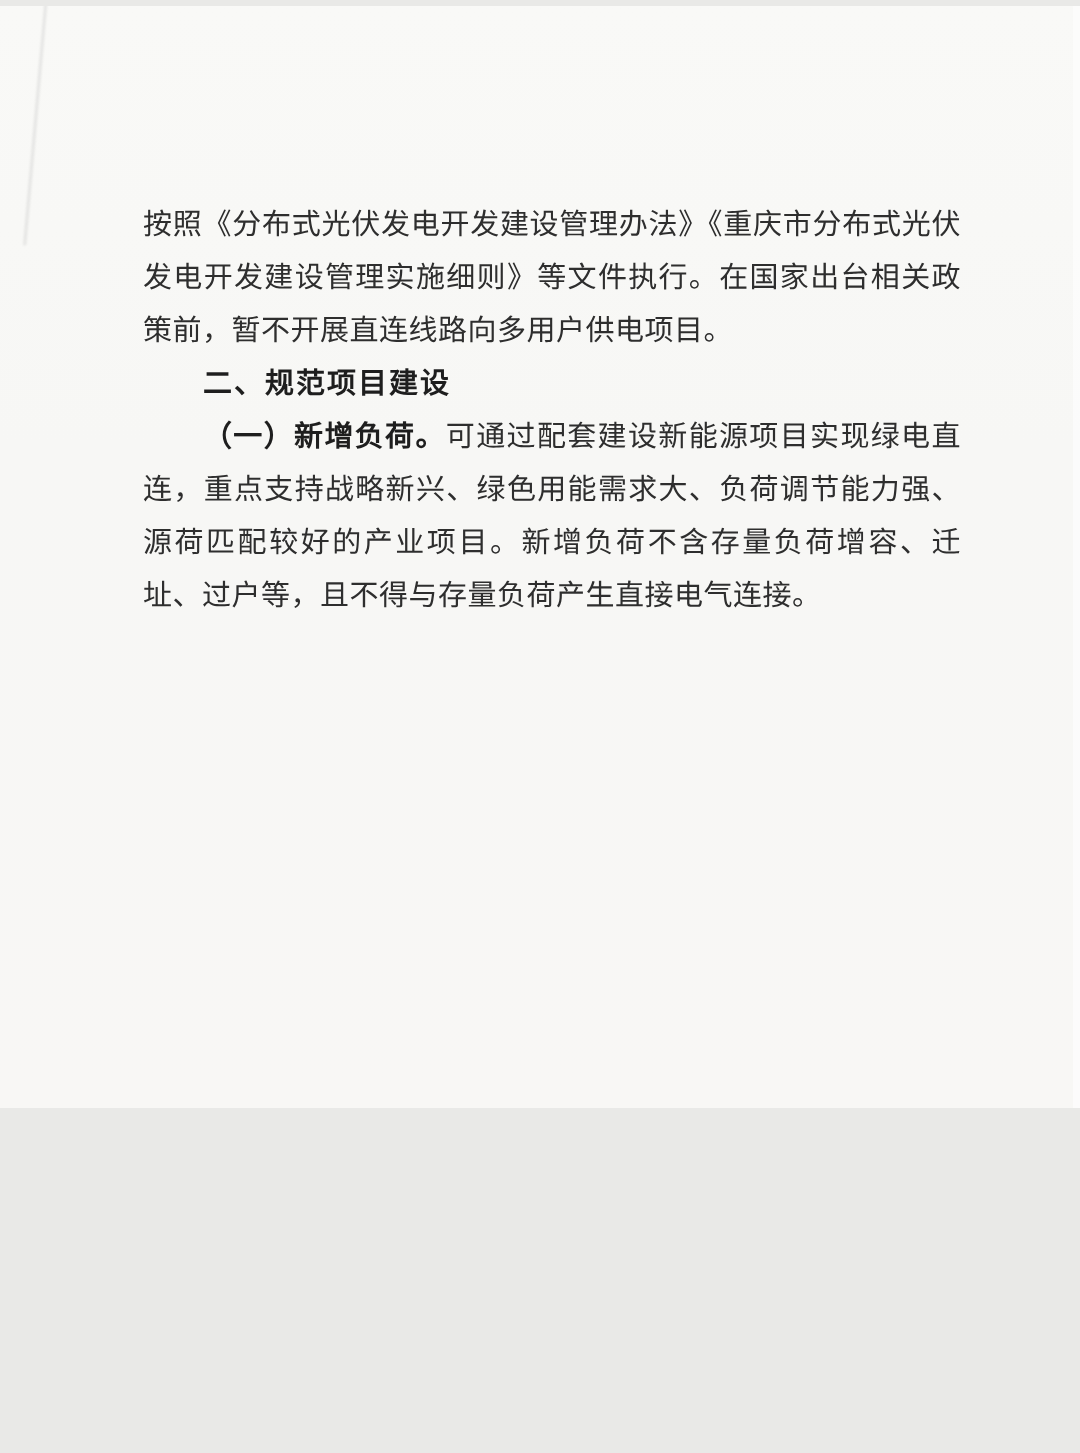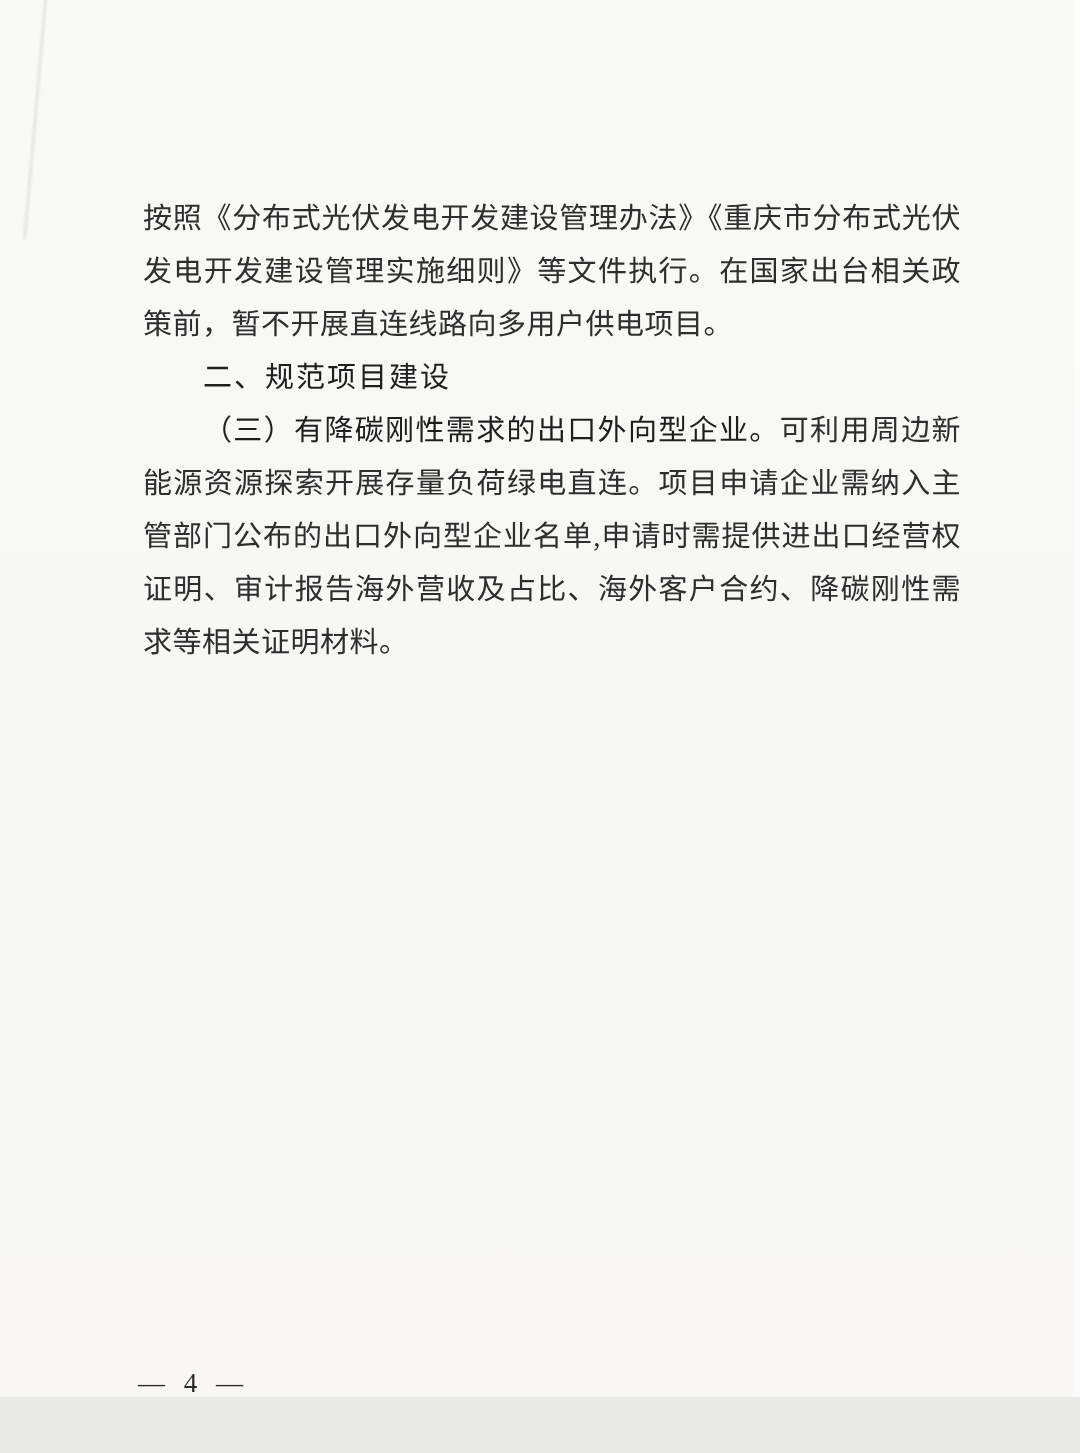--- a/index.html
+++ b/index.html
@@ -3,22 +3,22 @@
 <meta charset="utf-8">
 <style>
   html, body {
     margin: 0;
     padding: 0;
     background: #e9e9e7;
   }
   .page {
     position: relative;
     width: 1080px;
-    height: 1397px;
-    margin: 0 auto;
+    height: 1102px;
+    margin: 6px auto;
     background: #f8f8f6;
     background-image: linear-gradient(180deg, #f9f9f7 0%, #f7f7f5 40%, #f8f7f5 100%);
     overflow: hidden;
     font-family: "Liberation Serif", "DejaVu Serif", serif;
     color: #2b2b2b;
   }
   
   .artifact-line {
     position: absolute;
     left: 34px;
@@ -57,21 +57,21 @@
   .para.indent {
     text-indent: 60px;
   }
   .para.heading {
     font-family: "Liberation Sans", "DejaVu Sans", sans-serif;
     font-weight: 700;
     color: #1c1c1c;
     letter-spacing: 2px;
   }
   .seg.bold {
-    font-weight: 400;
+    font-weight: 700;
     color: #1e1e1e;
   }
   .footer {
     position: absolute;
     left: 138px;
     top: 1368px;
     font-size: 27px;
     letter-spacing: 6px;
     color: #2b2b2b;
     font-family: "Liberation Serif", "DejaVu Serif", serif;
@@ -80,17 +80,17 @@
 </head>
 <body>
 
 <div class="page">
   <div class="artifact-line"></div>
   <div class="artifact-edge"></div>
 
   <div class="content">
       <p class="para"><span class="seg">按照《分布式光伏发电开发建设管理办法》《重庆市分布式光伏发电开发建设管理实施细则》等文件执行。在国家出台相关政策前，暂不开展直连线路向多用户供电项目。</span></p>
       <p class="para heading indent"><span class="seg bold">二、规范项目建设</span></p>
-      <p class="para indent"><span class="seg bold">（三）有降碳刚性需求的出口外向型企业。</span><span class="seg">可利用周边新能源资源探索开展存量负荷绿电直连。项目申请企业需纳入主管部门公布的出口外向型企业名单,申请时需提供进出口经营权证明、审计报告海外营收及占比、海外客户合约、降碳刚性需求等相关证明材料。</span></p>
+      <p class="para indent"><span class="seg bold">（一）新增负荷。</span><span class="seg">可通过配套建设新能源项目实现绿电直连，重点支持战略新兴、绿色用能需求大、负荷调节能力强、源荷匹配较好的产业项目。新增负荷不含存量负荷增容、迁址、过户等，且不得与存量负荷产生直接电气连接。</span></p>
     </div>
 
   <div class="footer">— 4 —</div>
 </div>
 
 </body></html>

